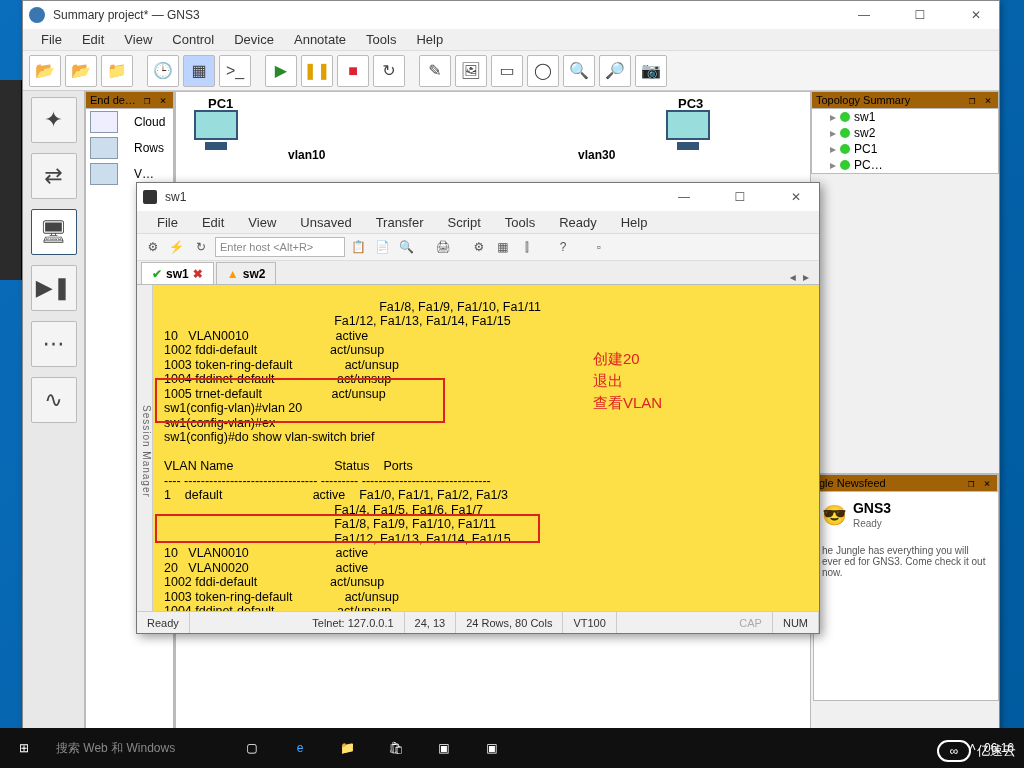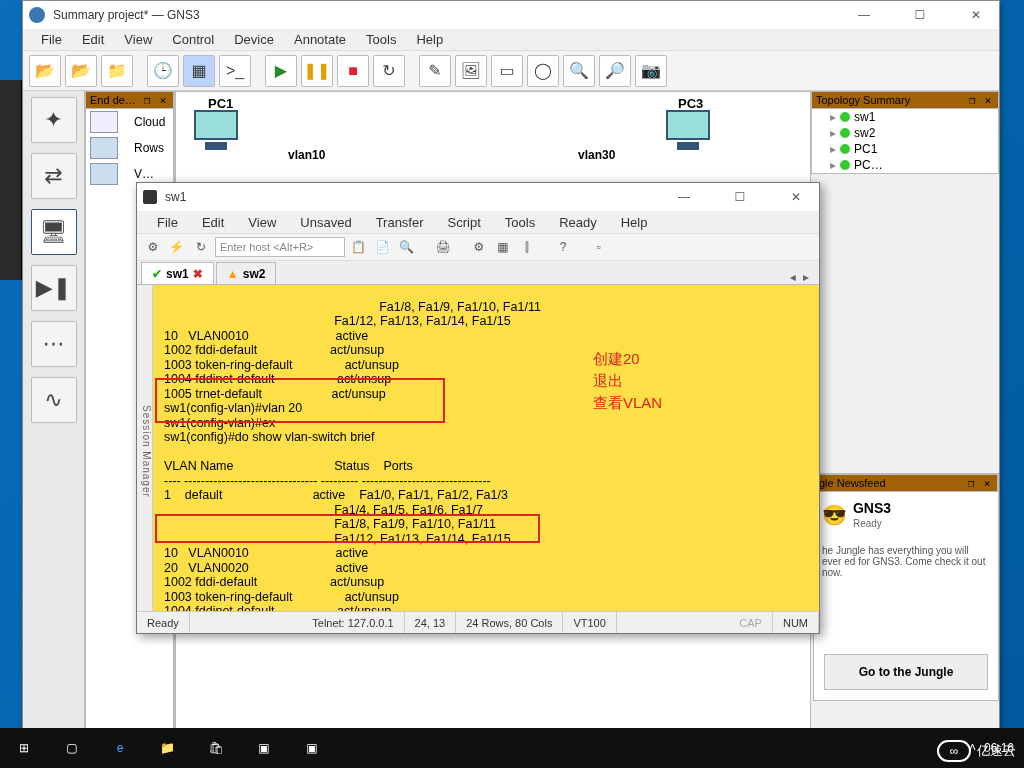--- a/index.html
+++ b/index.html
@@ -251,21 +251,20 @@
     <div class="body">
       <div style="display:flex;align-items:center;gap:6px">
           <span style="font-size:20px">😎</span>
           <div>
             <div class="logo">GNS3</div>
             <div class="sub">Ready</div>
           </div>
         </div>
       <div style="font-size:10px;margin-top:16px;color:#555">he Jungle has everything you will ever ed for GNS3. Come check it out now.</div>
     </div>
-    <div class="btn">Go to the Jungle</div>
   </div>
 </div>
 
 <div class="crt">
   <div class="titlebar">
     <div class="ticon"></div>
     <span>sw1</span>
     <div class="wctrls">
       <span>—</span>
       <span>☐</span>
@@ -356,20 +355,21 @@
     <div class="cell">24 Rows, 80 Cols</div>
     <div class="cell">VT100</div>
     <div class="spacer"></div>
     <div class="cell" style="color:#aaa">CAP</div>
     <div class="cell">NUM</div>
   </div>
 </div>
 
 <div class="taskbar">
   <div class="start">⊞</div>
+  <div class="search">搜索 Web 和 Windows</div>
   <div class="tbicon">▢</div>
   <div class="tbicon" style="color:#4af">e</div>
   <div class="tbicon">📁</div>
   <div class="tbicon">🛍</div>
   <div class="tbicon">▣</div>
   <div class="tbicon">▣</div>
   <div class="tray">
       <span>˄</span>
       <span>06:16</span>
     </div>

